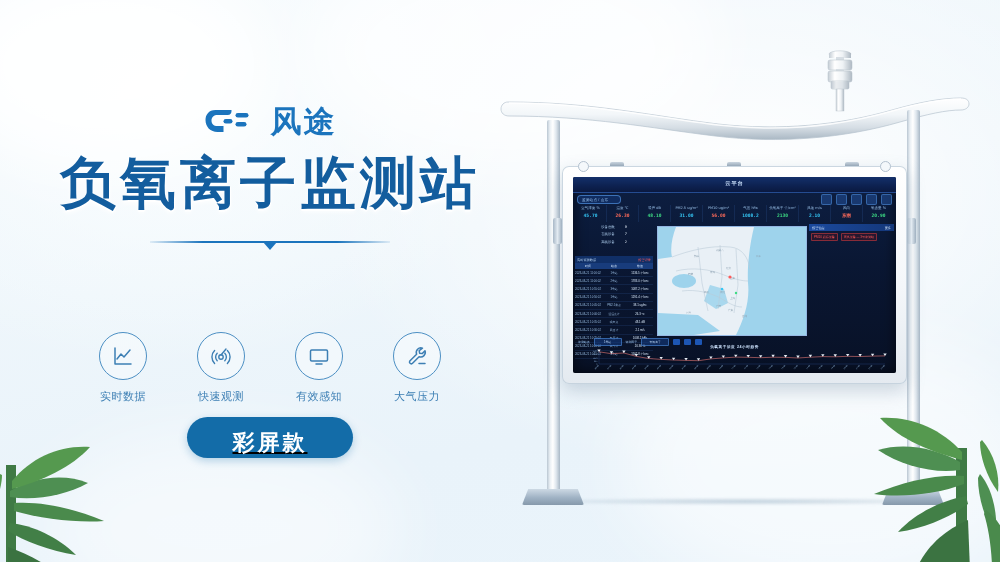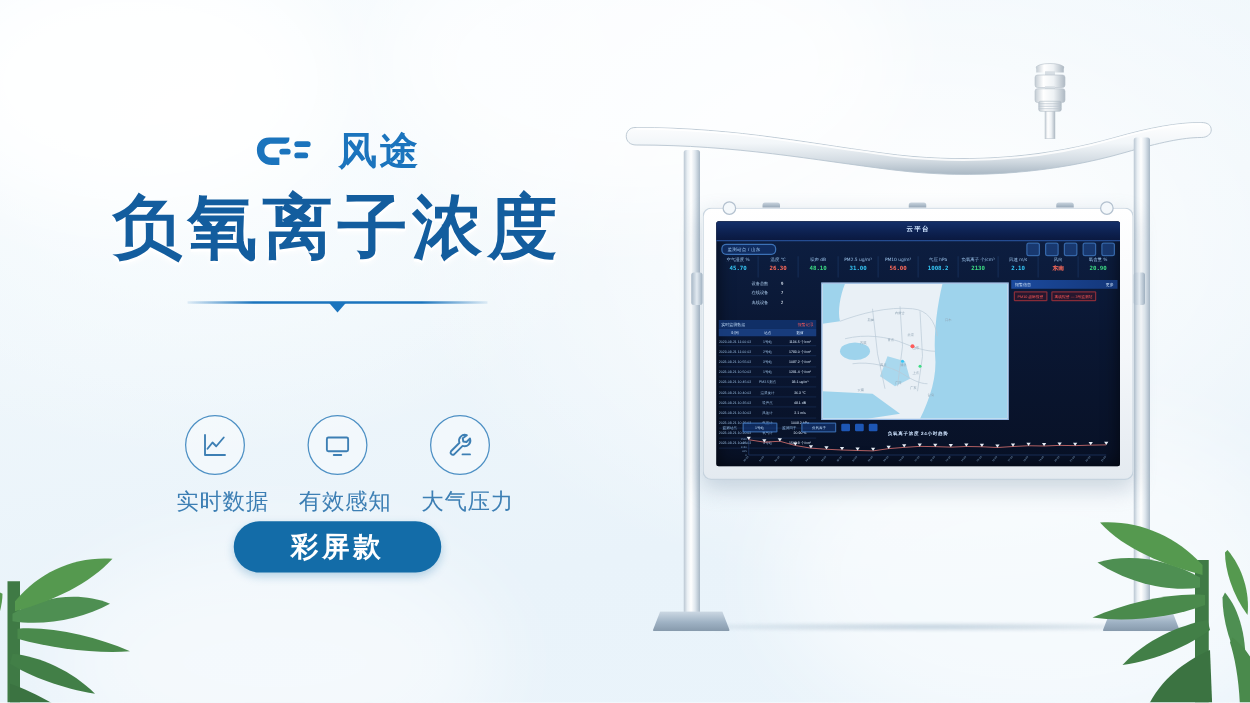--- a/index.html
+++ b/index.html
@@ -51,27 +51,27 @@
     width:500px;text-align:center;color:#2a6ea8;
     font-size:21px;line-height:1.42;letter-spacing:.5px;
     font-family:"DejaVu Sans","Liberation Sans",sans-serif;}
 
   .features{position:absolute;left:50%;transform:translateX(-50%);top:332px;
     display:flex;gap:36px;}
   .feat{width:62px;text-align:center;}
   .feat .circ{width:46px;height:46px;margin:0 auto;border-radius:50%;
     border:1.6px solid #4d90c4;display:flex;align-items:center;justify-content:center;
     background:rgba(255,255,255,.35);}
-  .feat .lbl{margin-top:9px;font-size:18px;color:#3d7fb4;letter-spacing:.5px;
+  .feat .lbl{margin-top:9px;font-size:11px;color:#3d7fb4;letter-spacing:.5px;
     font-family:"DejaVu Sans","Liberation Sans",sans-serif;white-space:nowrap;}
 
   .cta{position:absolute;left:50%;transform:translateX(-50%);top:417px;
     width:166px;height:41px;border-radius:21px;background:#136ca8;
-    display:flex;align-items:center;justify-content:center;
-    box-shadow:0 3px 8px rgba(19,108,168,.28);cursor:pointer;border:none;}
+    display:flex;align-items:flex-end;justify-content:center;
+    box-shadow:0 3px 8px rgba(19,108,168,.28);cursor:pointer;border:none;text-decoration:underline;}
   .cta span{color:#fff;font-size:22px;font-weight:bold;letter-spacing:3px;
     font-family:"DejaVu Sans","Liberation Sans",sans-serif;}
 
   
   .product{position:absolute;left:500px;top:0;width:500px;height:562px;}
 
   
   .ground{position:absolute;left:30px;top:498px;width:430px;height:7px;
     background:radial-gradient(ellipse at 50% 50%, rgba(150,175,195,.55) 0%, rgba(150,175,195,0) 78%);
     filter:blur(1.2px);}
@@ -191,21 +191,21 @@
         <svg width="47" height="36" viewBox="0 0 47 36">
           <path d="M12 7 C5 7 2 12 2 17 C2 24 7 29 14 29 L20 29 L20 23 L14 23 C10 23 8 21 8 17.5 C8 14 10.5 12 14 12 L24 12 C27 12 28 10 28 8 L28 7 Z" fill="#1b74bd"></path>
           <rect x="20" y="16" width="9" height="4.6" rx="2.3" fill="#1b74bd"></rect>
           <rect x="32" y="10" width="13" height="4.6" rx="2.3" fill="#1b74bd"></rect>
           <rect x="32" y="19" width="11" height="4.6" rx="2.3" fill="#1b74bd"></rect>
         </svg>
       </div>
       <div class="logo-text">风途</div>
     </div>
 
-    <div class="main-title">负氧离子浓度</div>
+    <div class="main-title">负氧离子监测站</div>
 
     <div class="divider">
       <div class="ln"></div>
         <div class="tri"></div>
     </div>
 
     <div class="subtitle">
     </div>
 
     <div class="features">
@@ -213,20 +213,33 @@
       <div class="feat">
         <div class="circ">
           <svg width="24" height="24" viewBox="0 0 24 24" fill="none" stroke="#3d7fb4" stroke-width="1.5" stroke-linecap="round" stroke-linejoin="round">
             <path d="M4 4 L4 20 L20 20"></path>
             <path d="M6 15 L10 10 L13 13 L19 6"></path>
           </svg>
         </div>
         <div class="lbl">实时数据</div>
       </div>
 
+      <div class="feat">
+        <div class="circ">
+          <svg width="24" height="24" viewBox="0 0 24 24" fill="none" stroke="#3d7fb4" stroke-width="1.4" stroke-linecap="round">
+            <circle cx="12" cy="13" r="2.2"></circle>
+            <path d="M8.2 9.2 A5.4 5.4 0 0 0 8.2 16.8"></path>
+            <path d="M15.8 9.2 A5.4 5.4 0 0 1 15.8 16.8"></path>
+            <path d="M5.6 6.6 A9 9 0 0 0 5.6 19.4"></path>
+            <path d="M18.4 6.6 A9 9 0 0 1 18.4 19.4"></path>
+            <path d="M12 11 L17 5"></path>
+          </svg>
+        </div>
+        <div class="lbl">快速观测</div>
+      </div>
 
       <div class="feat">
         <div class="circ">
           <svg width="24" height="24" viewBox="0 0 24 24" fill="none" stroke="#3d7fb4" stroke-width="1.5" stroke-linecap="round" stroke-linejoin="round">
             <rect x="3.5" y="6" width="17" height="11" rx="1.2"></rect>
             <path d="M9 20 L15 20"></path>
           </svg>
         </div>
         <div class="lbl">有效感知</div>
       </div>

